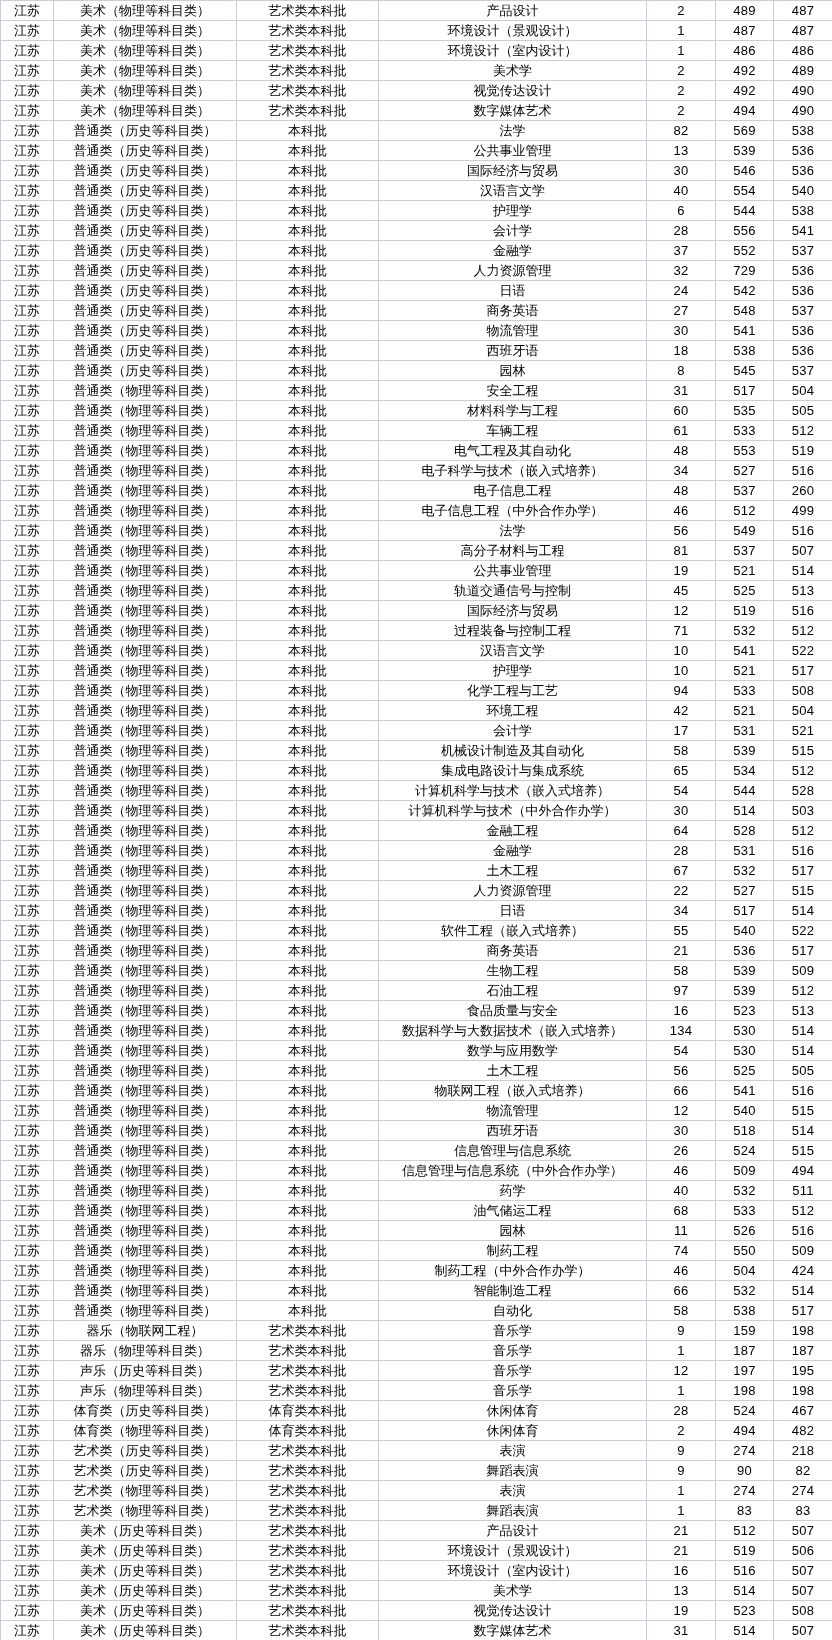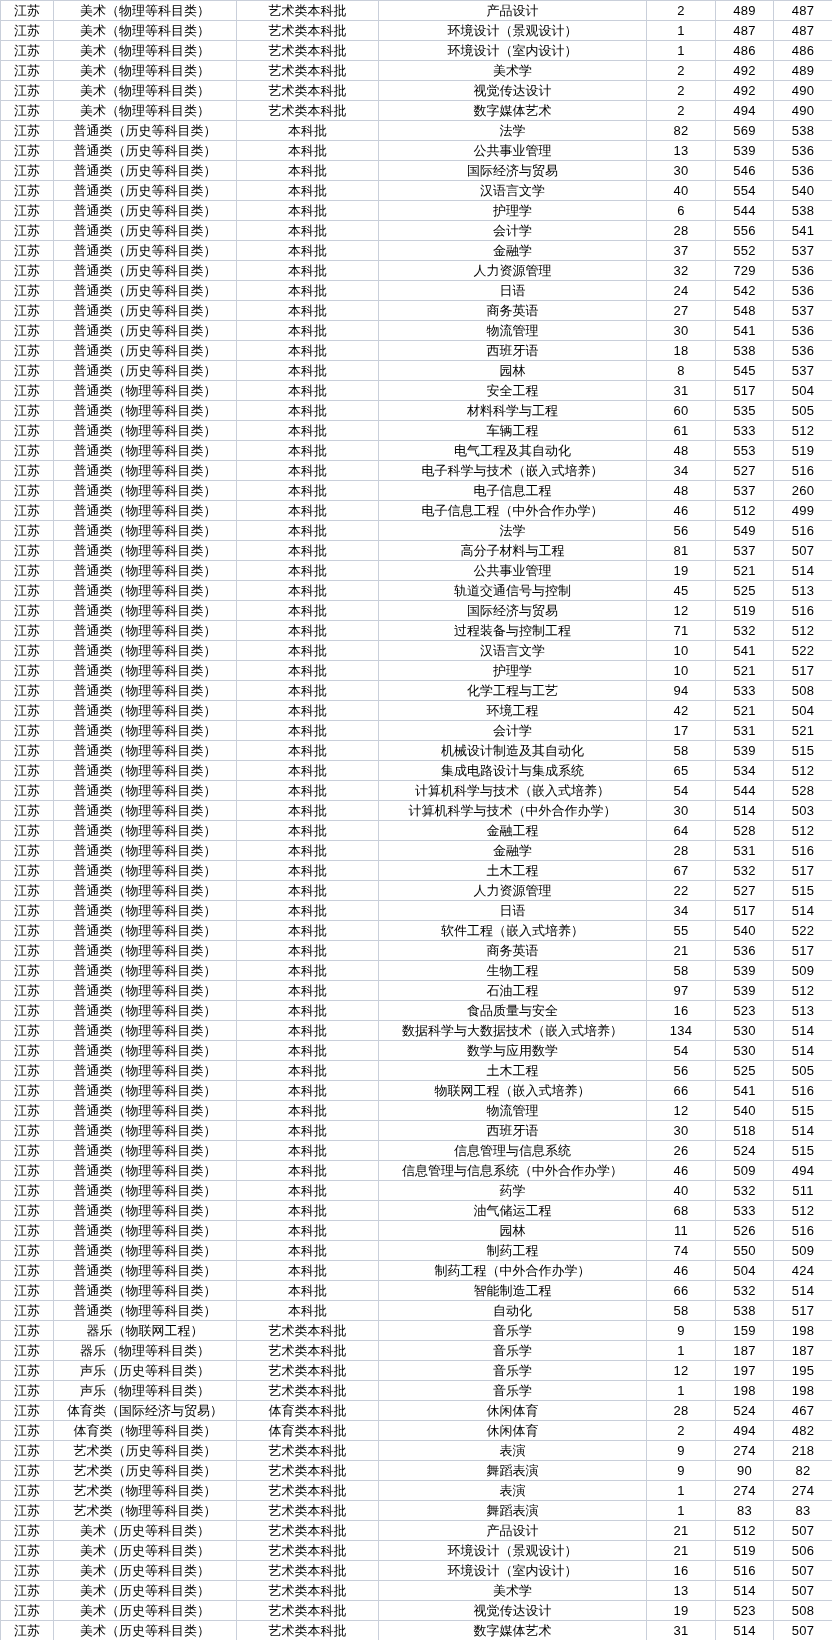--- a/index.html
+++ b/index.html
@@ -670,21 +670,21 @@
         <td>江苏</td>
         <td>声乐（物理等科目类）</td>
         <td>艺术类本科批</td>
         <td>音乐学</td>
         <td class="num">1</td>
         <td class="num">198</td>
         <td class="num">198</td>
       </tr>
       <tr>
         <td>江苏</td>
-        <td>体育类（国际经济与贸易）</td>
+        <td>体育类（历史等科目类）</td>
         <td>体育类本科批</td>
         <td>休闲体育</td>
         <td class="num">28</td>
         <td class="num">524</td>
         <td class="num">467</td>
       </tr>
       <tr>
         <td>江苏</td>
         <td>体育类（物理等科目类）</td>
         <td>体育类本科批</td>

